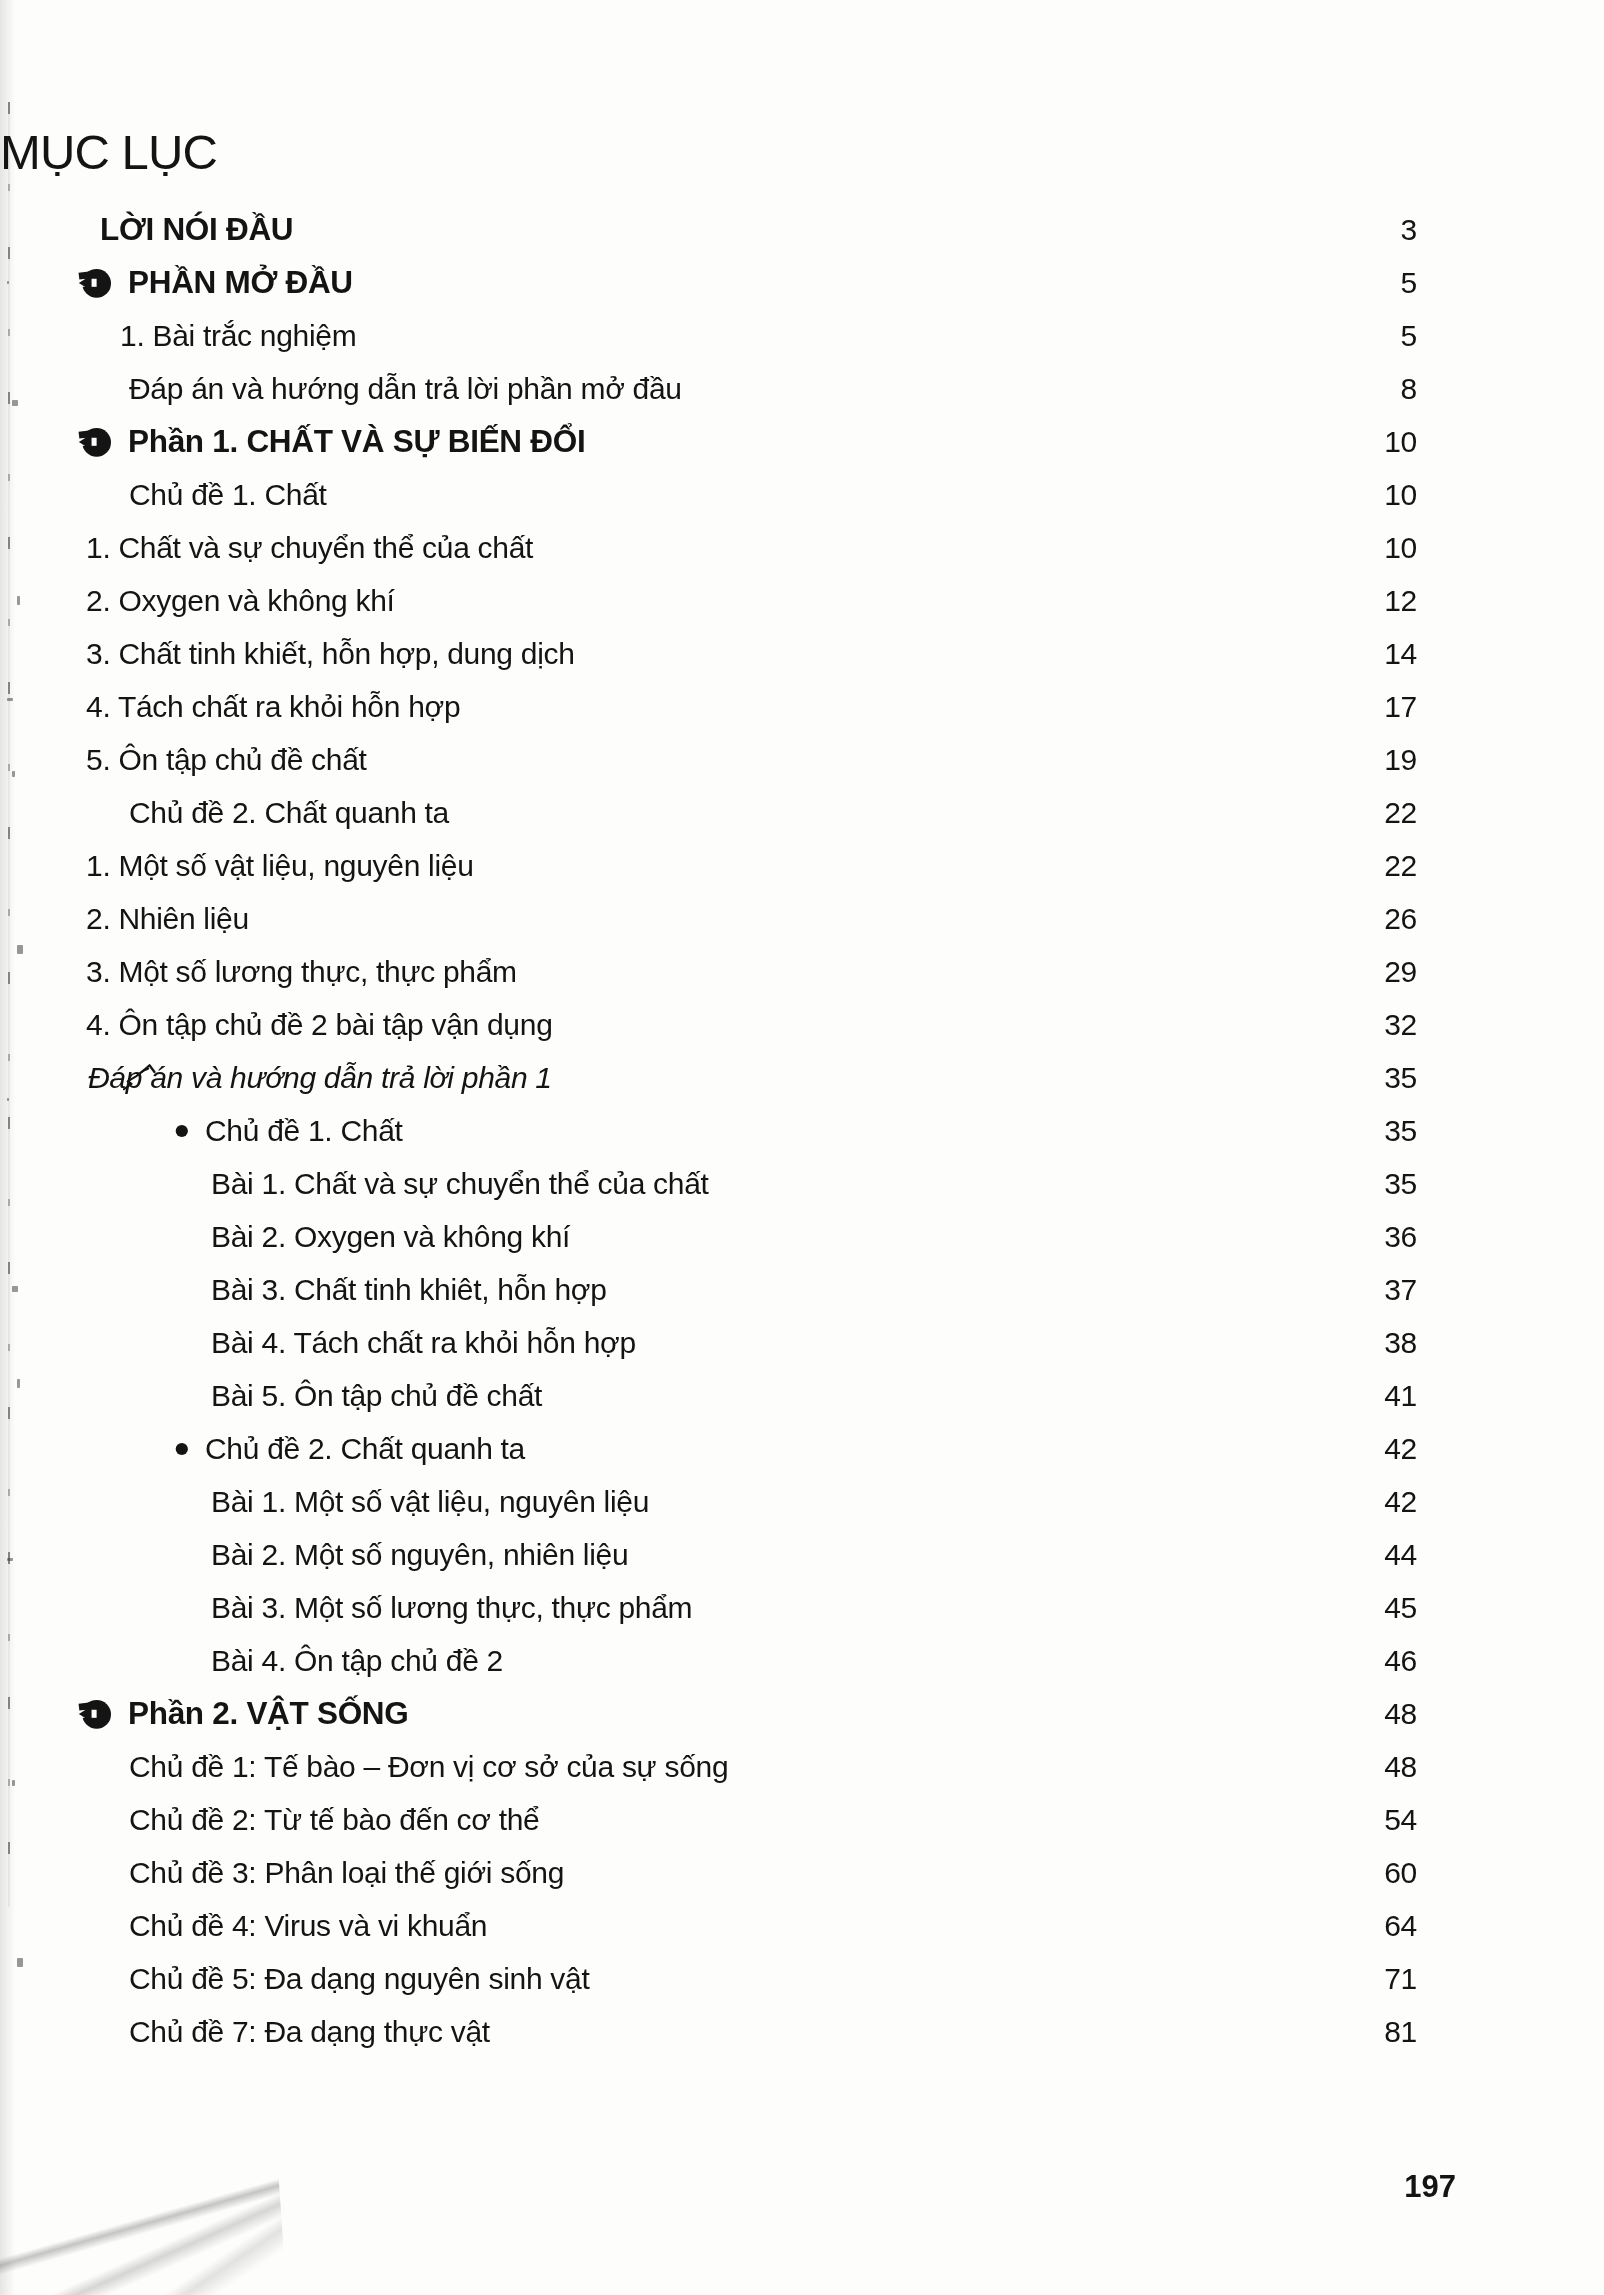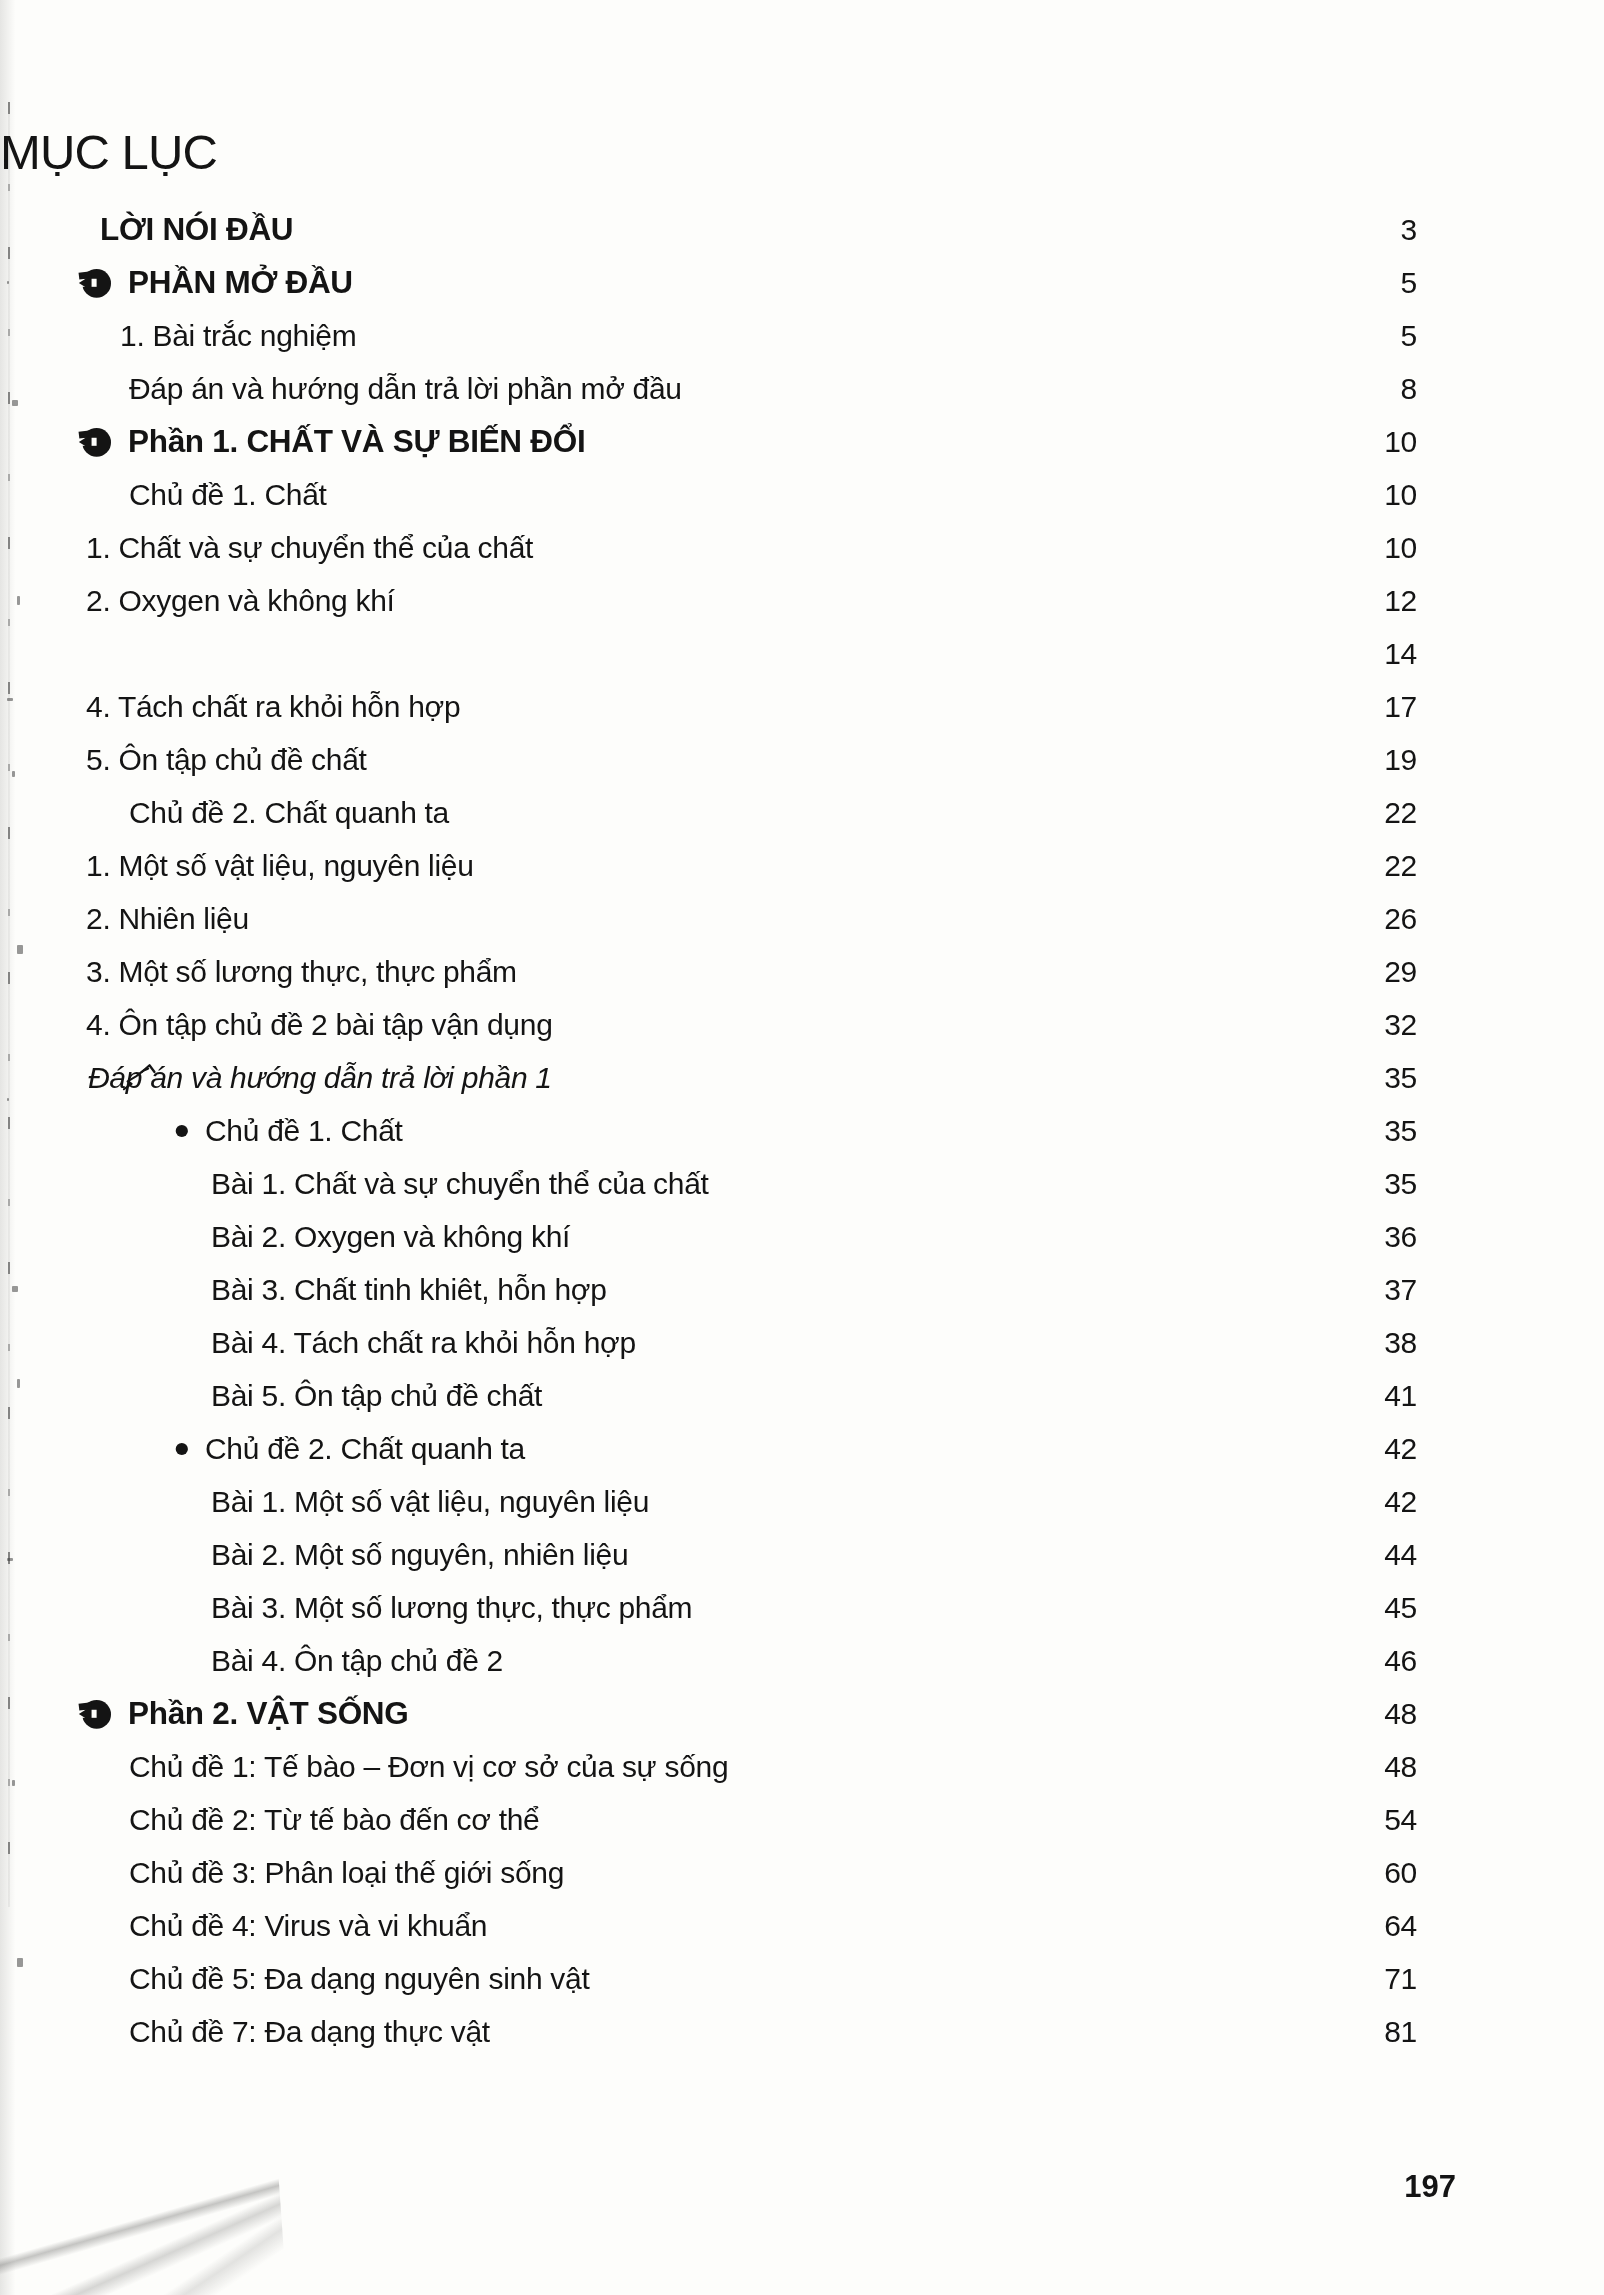--- a/index.html
+++ b/index.html
@@ -147,20 +147,21 @@
   </div>
 
   <div class="row t-l2">
 
     <span class="label">2. Oxygen và không khí</span>
     <span class="page-num">12</span>
   </div>
 
   <div class="row t-l2">
 
+    <span class="label">3. Chất tinh khiết, hỗn hợp, dung dịch</span>
     <span class="page-num">14</span>
   </div>
 
   <div class="row t-l2">
 
     <span class="label">4. Tách chất ra khỏi hỗn hợp</span>
     <span class="page-num">17</span>
   </div>
 
   <div class="row t-l2">

